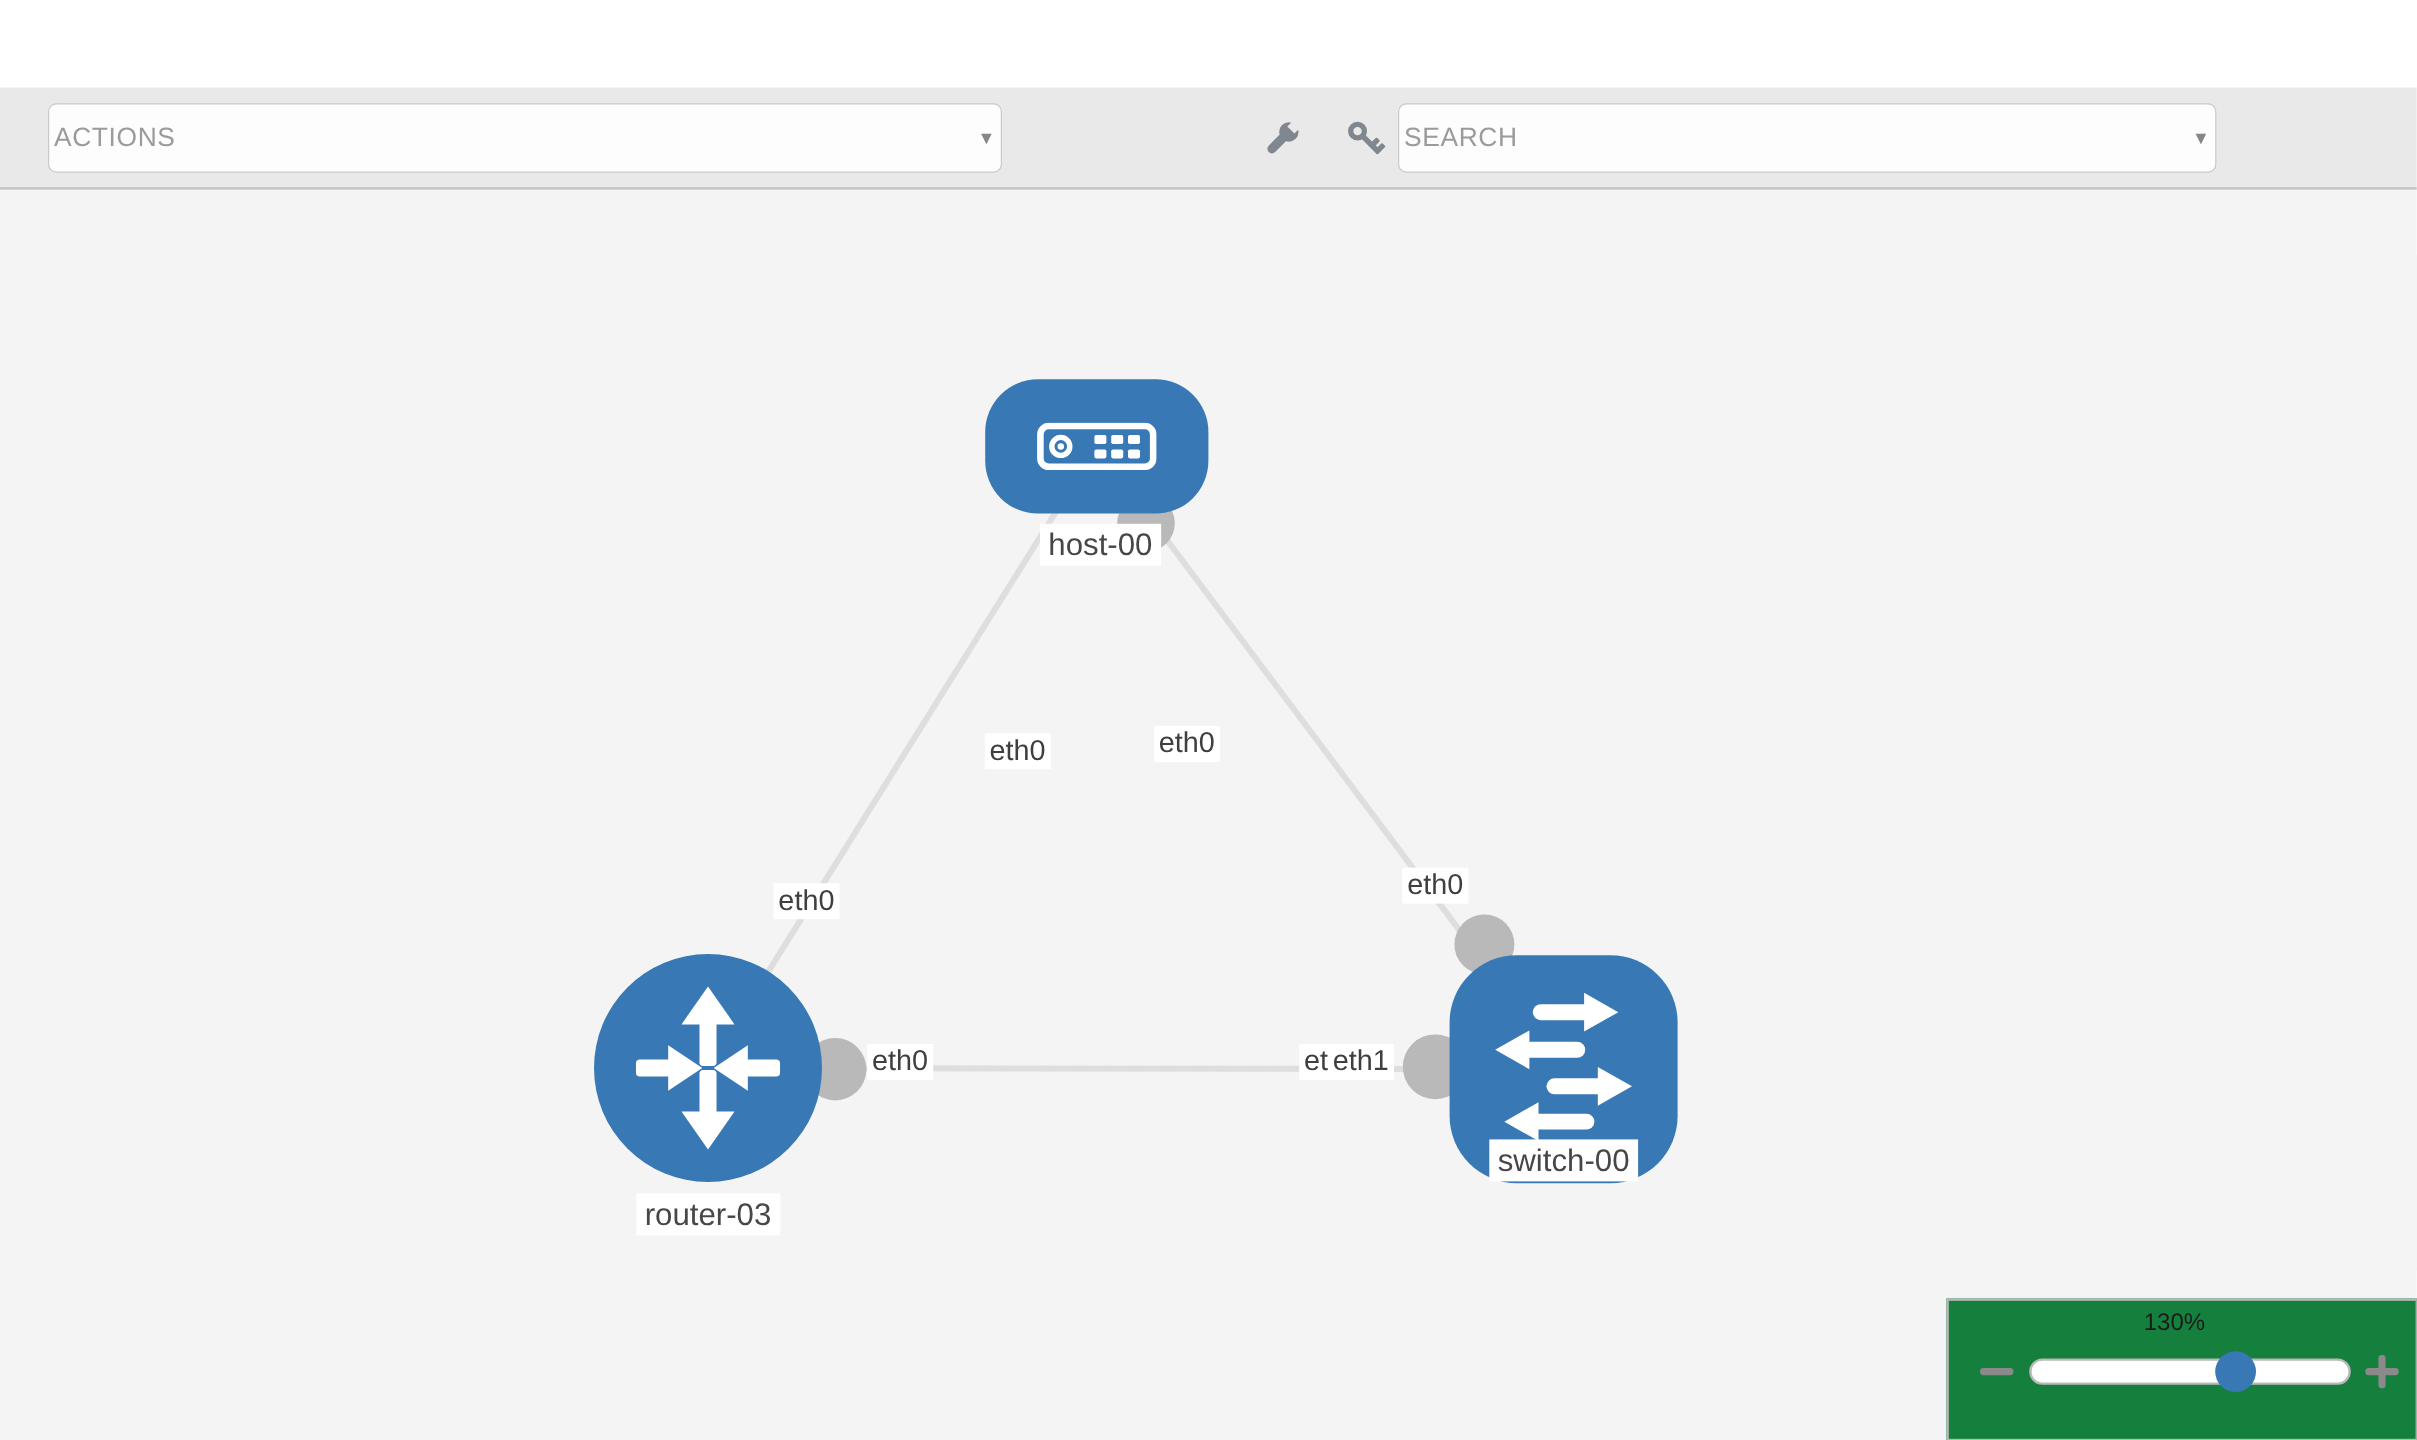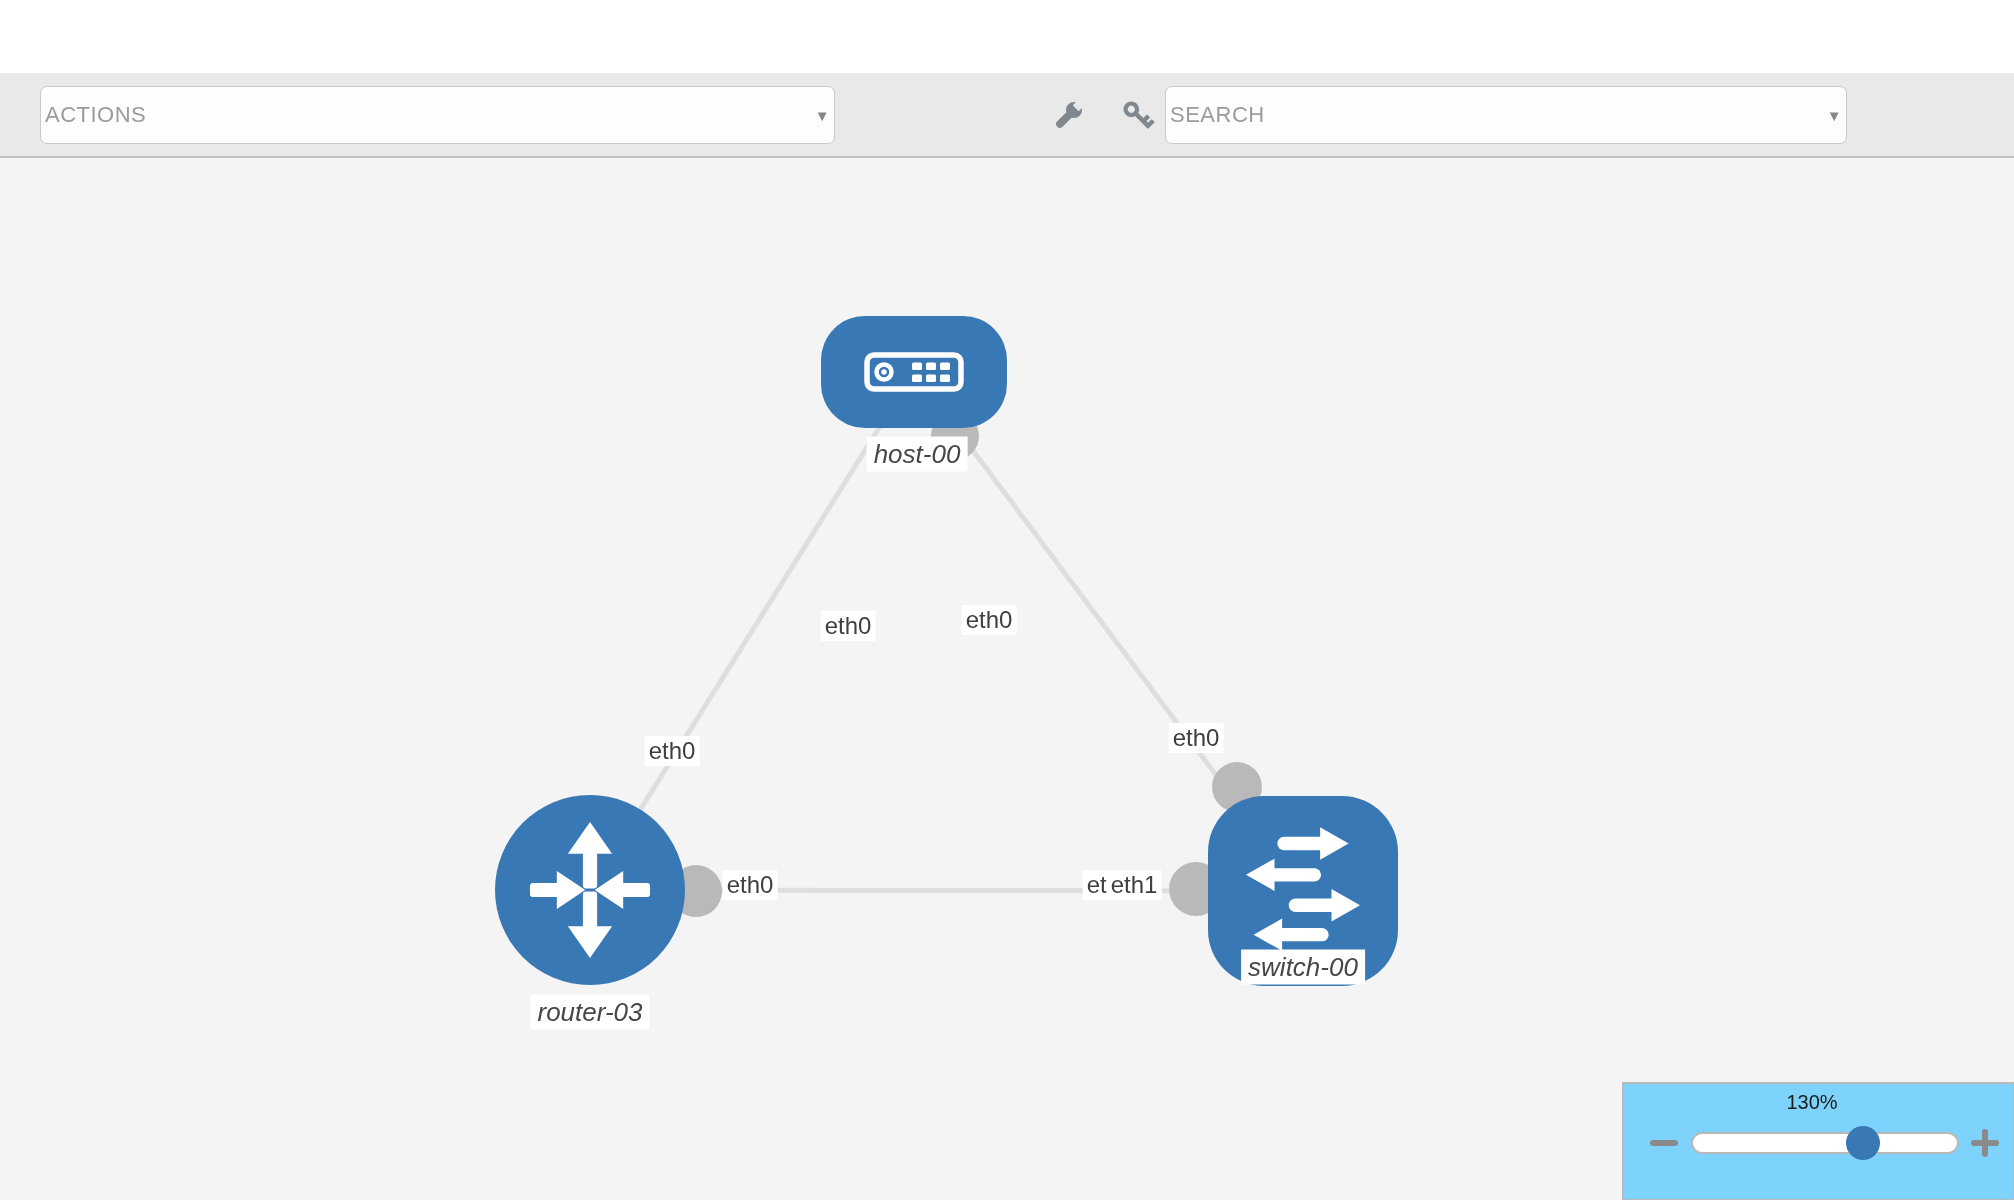--- a/index.html
+++ b/index.html
@@ -30,28 +30,28 @@
 
   
   .canvas { position:absolute; top:158px; left:0; width:2014px; height:1042px;
             background:#f4f4f4; z-index:1; }
   #links-svg { position:absolute; left:0; top:0; width:2014px; height:1042px; z-index:1; }
   .node { position:absolute; z-index:3; display:flex; align-items:center;
           justify-content:center; cursor:pointer; }
   .node svg { display:block; }
   .node-label { position:absolute; z-index:4; transform:translate(-50%,-50%);
                 background:#ffffff; padding:2px 7px; font-size:26px; color:#474747;
-                white-space:nowrap;font-style:italic; }
+                white-space:nowrap; }
   .iface-label { position:absolute; z-index:4; transform:translate(-50%,-50%);
                  background:#ffffff; padding:1px 4px; font-size:24px; color:#3f3f3f;
                  white-space:nowrap; }
 
   
   .zoom-panel { position:absolute; left:1622px; top:924px; width:393px; height:119px;
-                background:#7dd3fc; border:2px solid #b9b9b9; z-index:10;padding-left:20px; }
+                background:#15803d; border:2px solid #b9b9b9; z-index:10;padding-left:20px; }
   .zoom-level { position:absolute; top:7px; left:0; width:376px; text-align:center;
                 font-size:20px; color:#1b1b1b; }
   .zoom-btn { position:absolute; width:28px; height:28px; cursor:pointer; }
   .zoom-btn.minus { left:26px;  top:45px; }
   .zoom-btn.plus  { left:347px; top:45px; }
   .zoom-slider { position:absolute; left:67px; top:48px; width:268px; height:22px;
                  background:#fff; border:2px solid #b9b9b9; border-radius:12px; cursor:pointer; }
   .zoom-thumb { position:absolute; top:50%; width:34px; height:34px; border-radius:50%;
                 background:#3878b5; transform:translate(-50%,-50%); cursor:grab; }
 </style>

